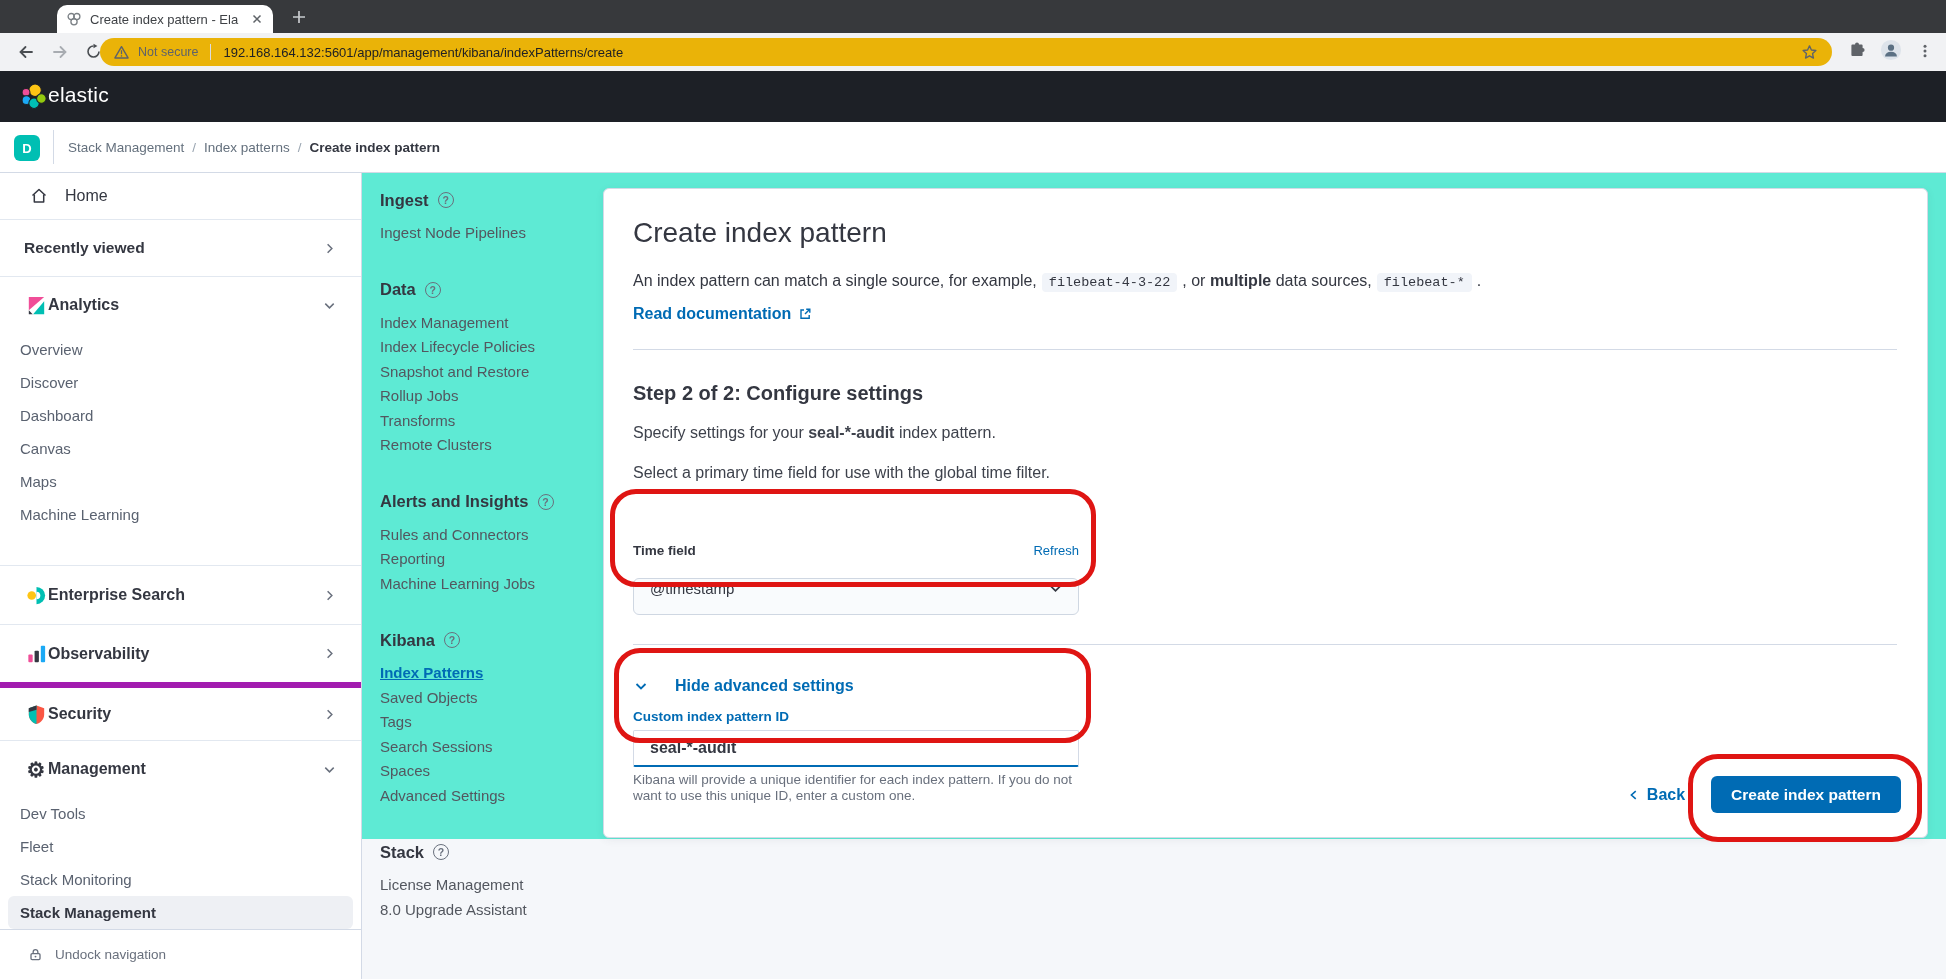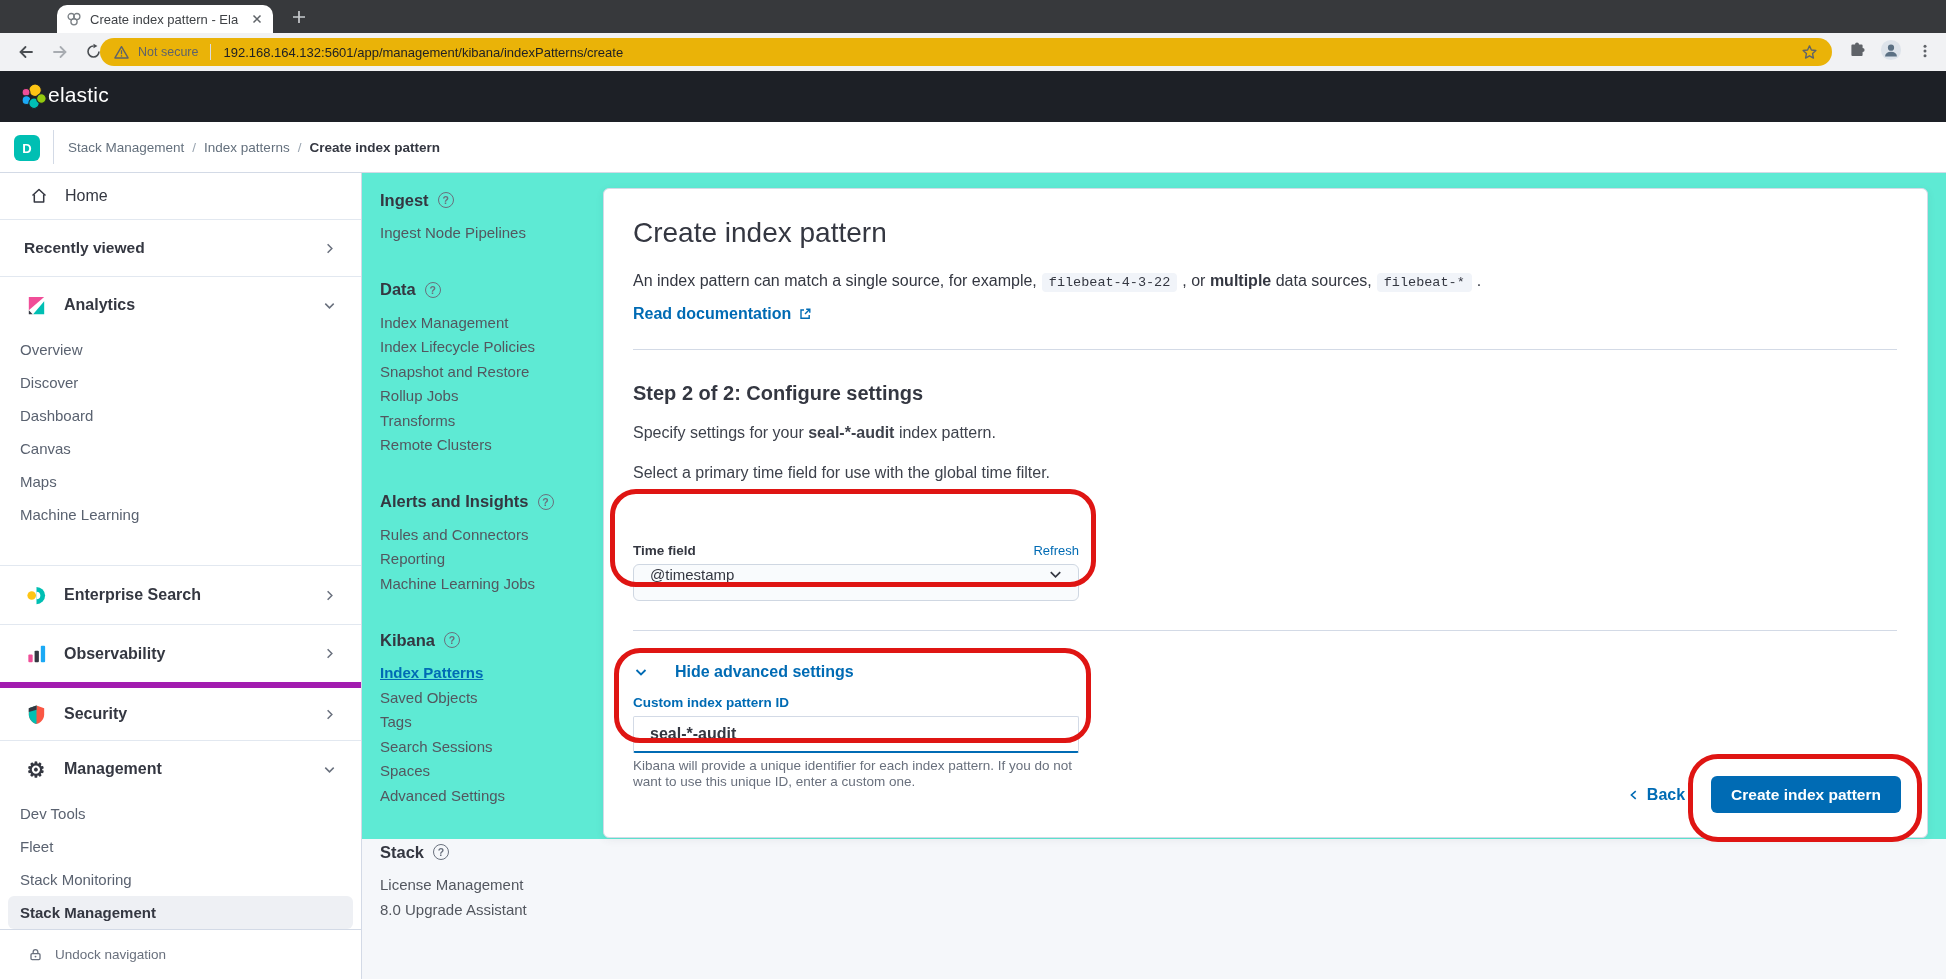--- a/index.html
+++ b/index.html
@@ -49,21 +49,21 @@
 
   
   .appbody { position:absolute; left:0; top:173px; width:100%; height:806px; background:#5eead4; }
   .below-strip { position:absolute; left:362px; top:666px; right:0; bottom:0; background:#f5f7fa; }
 
   
   .sidebar { position:absolute; left:0; top:0; width:362px; height:806px; background:#fff; border-right:1px solid #d3dae6; }
   .s-row { display:flex; align-items:center; }
   .s-home { height:47px; padding-left:27px; gap:14px; border-bottom:1px solid #e2e8f0; font-size:16px; color:#343741; }
   .s-recent { height:57px; padding:0 24px; border-bottom:1px solid #e2e8f0; font-size:15.5px; font-weight:bold; color:#343741; }
-  .s-sec { display:flex; align-items:center; padding:0 24px; gap:16px; font-size:16px; font-weight:bold; color:#343741; }
+  .s-sec { display:flex; align-items:center; padding:0 24px; font-size:16px; font-weight:bold; color:#343741; }
   .s-sec .chev, .s-recent .chev { margin-left:auto; display:flex; }
   .sec-analytics { height:56px; }
   .sec-es { height:59px; border-top:1px solid #e2e8f0;margin-top:28px; }
   .sec-obs { height:58px; border-top:1px solid #e2e8f0; }
   .sec-sec { height:58px; border-top:6px solid #a21caf; }
   .sec-mgmt { height:57px; border-top:1px solid #e2e8f0; }
   .s-items { list-style:none; padding-bottom:6px; }
   .s-items li { height:33px; line-height:33px; padding:0 20px; font-size:15px; color:#5a6270; }
   .s-items li.active { margin:0 8px; padding:0 12px; background:#eef0f4; border-radius:6px; color:#343741; font-weight:bold; }
   .s-undock { position:absolute; left:0; bottom:0; width:100%; height:50px; border-top:1px solid #d3dae6;
@@ -92,21 +92,21 @@
   .p-doc { display:inline-flex; align-items:center; gap:7px; margin-top:2px; line-height:22px;
            font-size:16px; color:#006BB4; font-weight:bold; }
   .hr { border:none; border-top:1px solid #d3dae6; height:0; }
   .hr1 { margin-top:24px; }
   .hr2 { margin-top:29px; }
   .p-step { margin-top:32px; font-size:20px; font-weight:bold; }
   .p-line { margin-top:16px; font-size:16px; line-height:24px; color:#3e424c; }
   .tf-head { margin-top:26px; width:446px; display:flex; justify-content:space-between; align-items:baseline; }
   .tf-label { font-size:13.5px; font-weight:bold; color:#343741;margin-top:32px; }
   .tf-refresh { font-size:13px; color:#006BB4; }
-  .tf-select { margin-top:6px; width:446px; height:37px; background:#f9fbfd; border:1px solid #cfd7e2; border-radius:6px;
+  .tf-select { margin-top:20px; width:446px; height:37px; background:#f9fbfd; border:1px solid #cfd7e2; border-radius:6px;
                display:flex; align-items:center; padding:0 14px 16px 16px; font-size:15px; }
   .tf-select .chev { margin-left:auto; display:flex; }
   .adv-toggle { margin-top:32px; display:flex; align-items:center; gap:26px; font-size:16px; color:#006BB4; font-weight:bold; width:260px;}
   .cid-label { margin-top:14px; font-size:13.5px; font-weight:bold; color:#006BB4; }
   .cid-input { display:block; margin-top:6px; width:446px; height:37px; border:1px solid #d3dae6; border-bottom:2px solid #006BB4;
                border-radius:2px; background:#fff; padding:0 16px; font-size:16px; font-weight:bold; color:#343741;
                font-family:"Liberation Sans", sans-serif; outline:none; }
   .cid-help { margin-top:5px; font-size:13.5px; line-height:15.5px; color:#69707d; max-width:462px; }
   .p-footer { position:absolute; right:26px; top:587px; height:37px; display:flex; align-items:center; gap:26px; }
   .back-link { display:flex; align-items:center; gap:6px; font-size:16px; color:#006BB4; font-weight:bold; }

